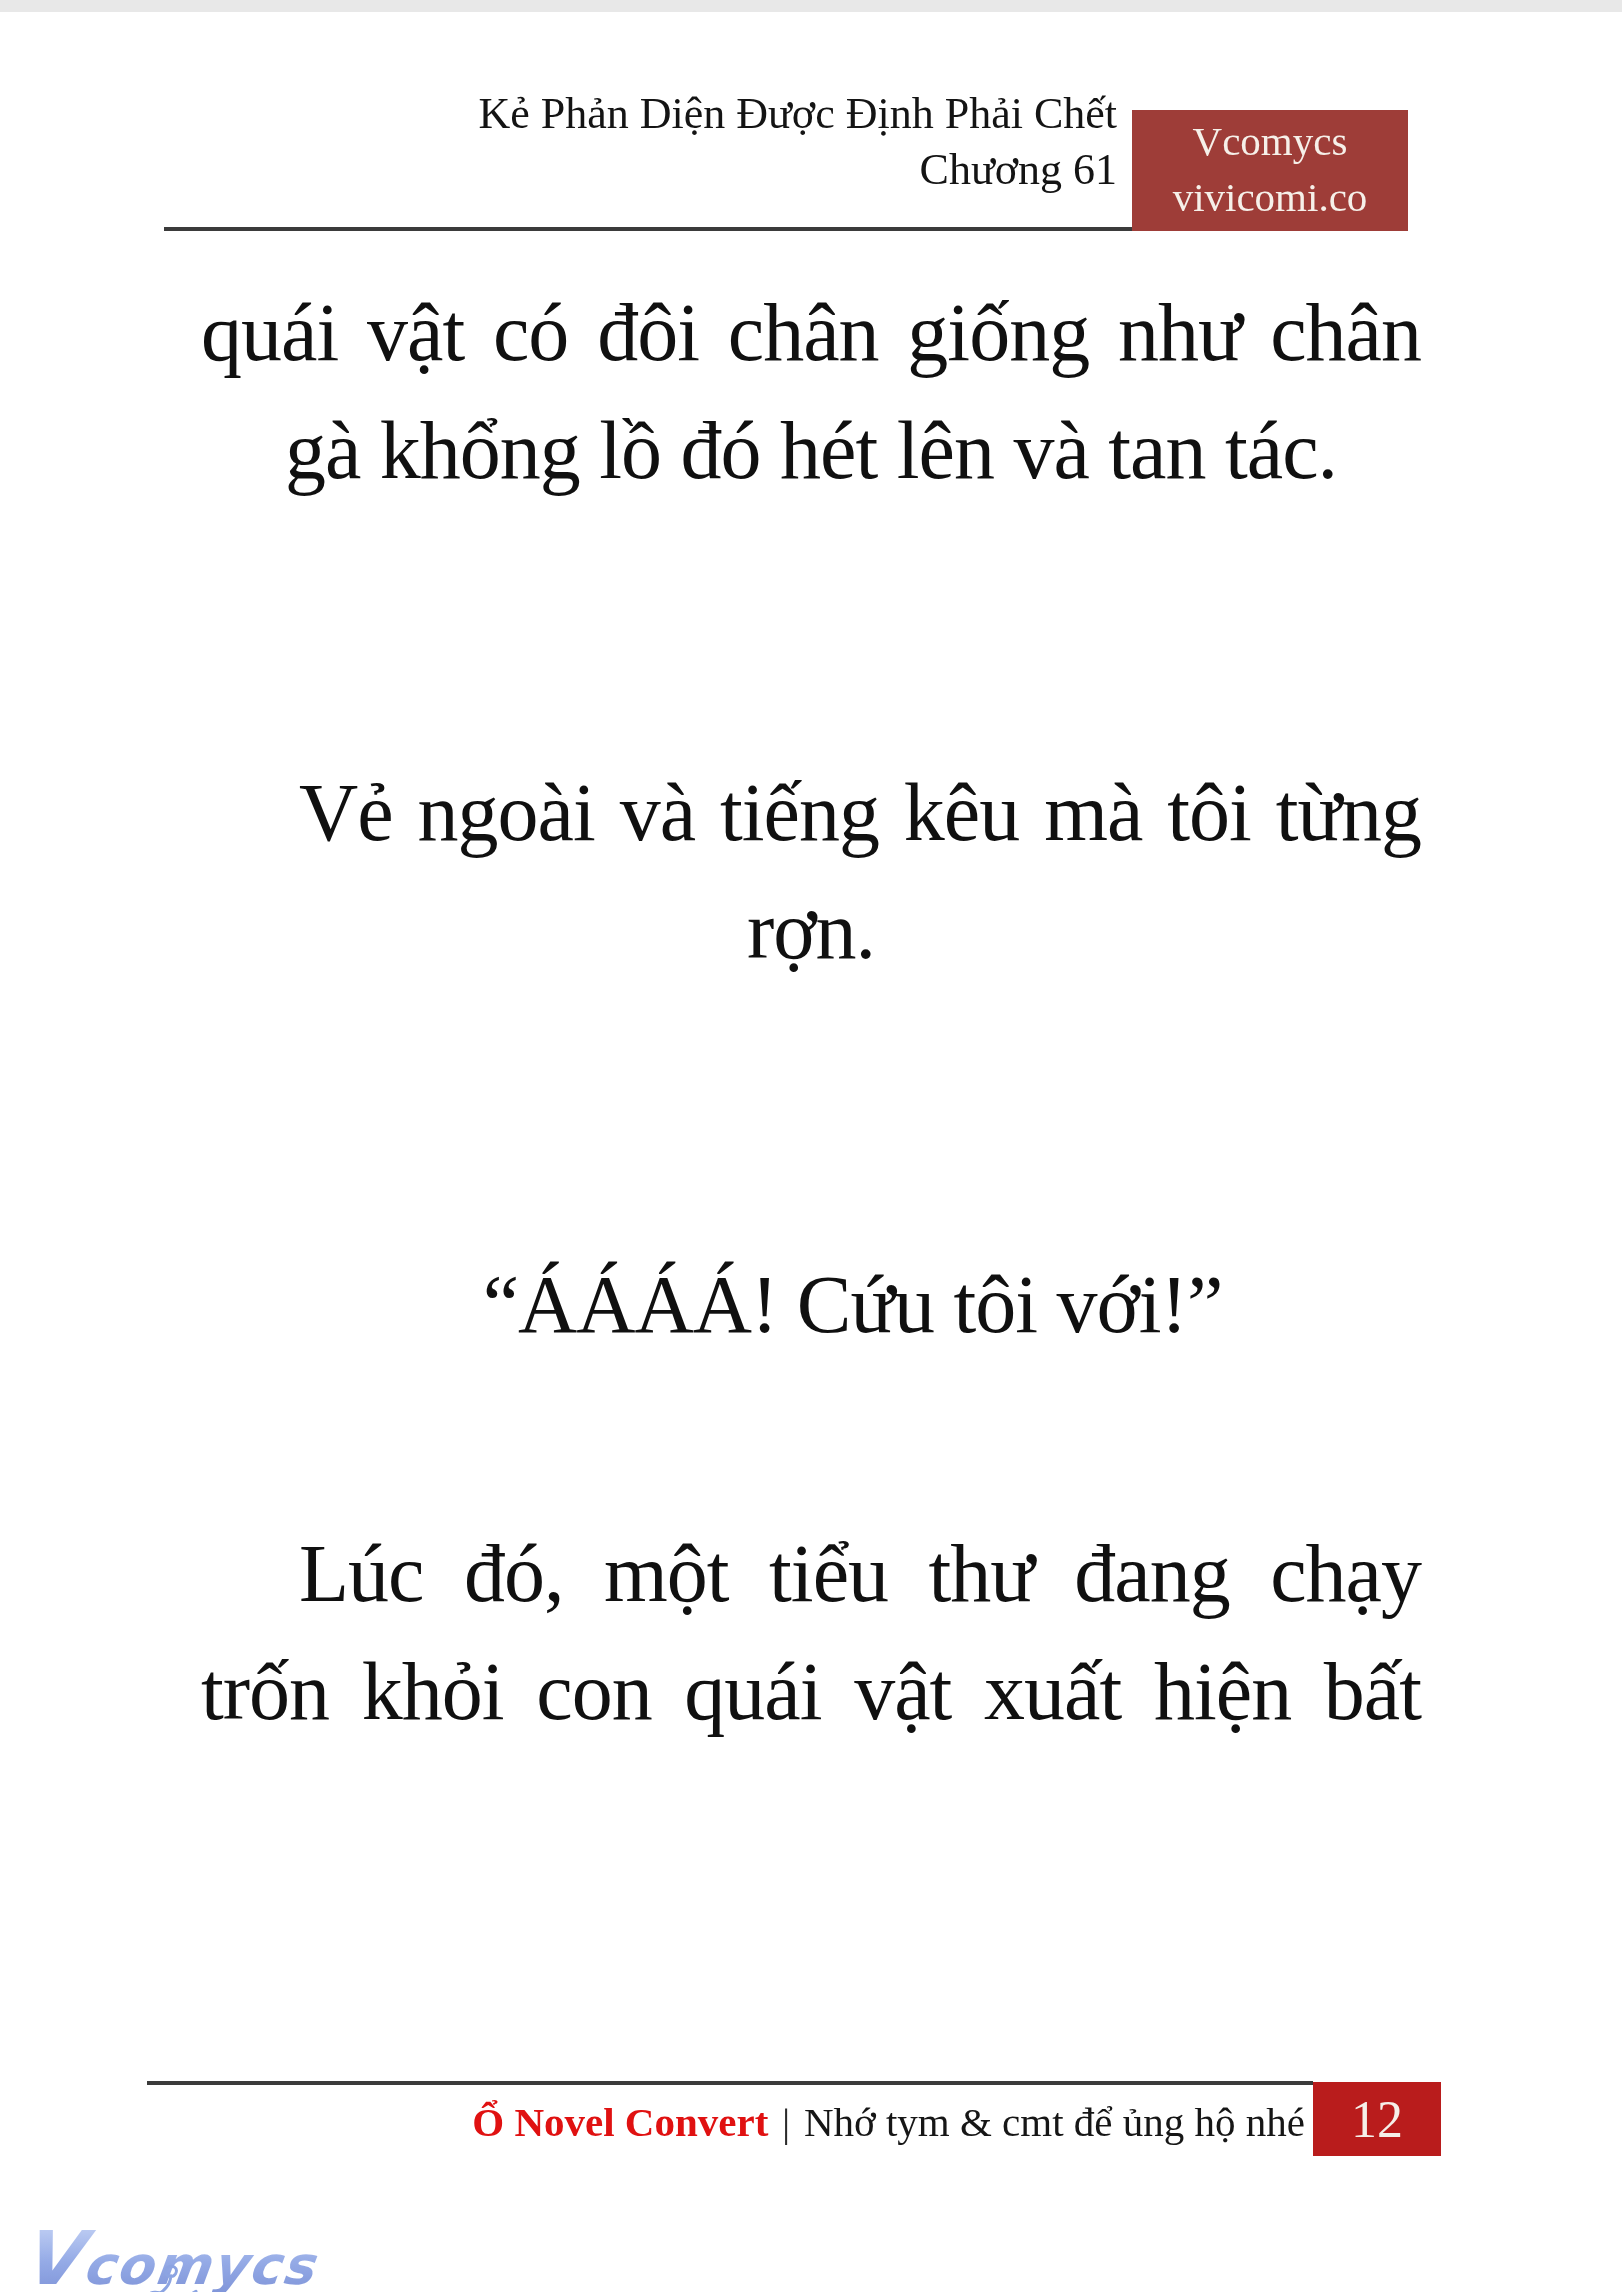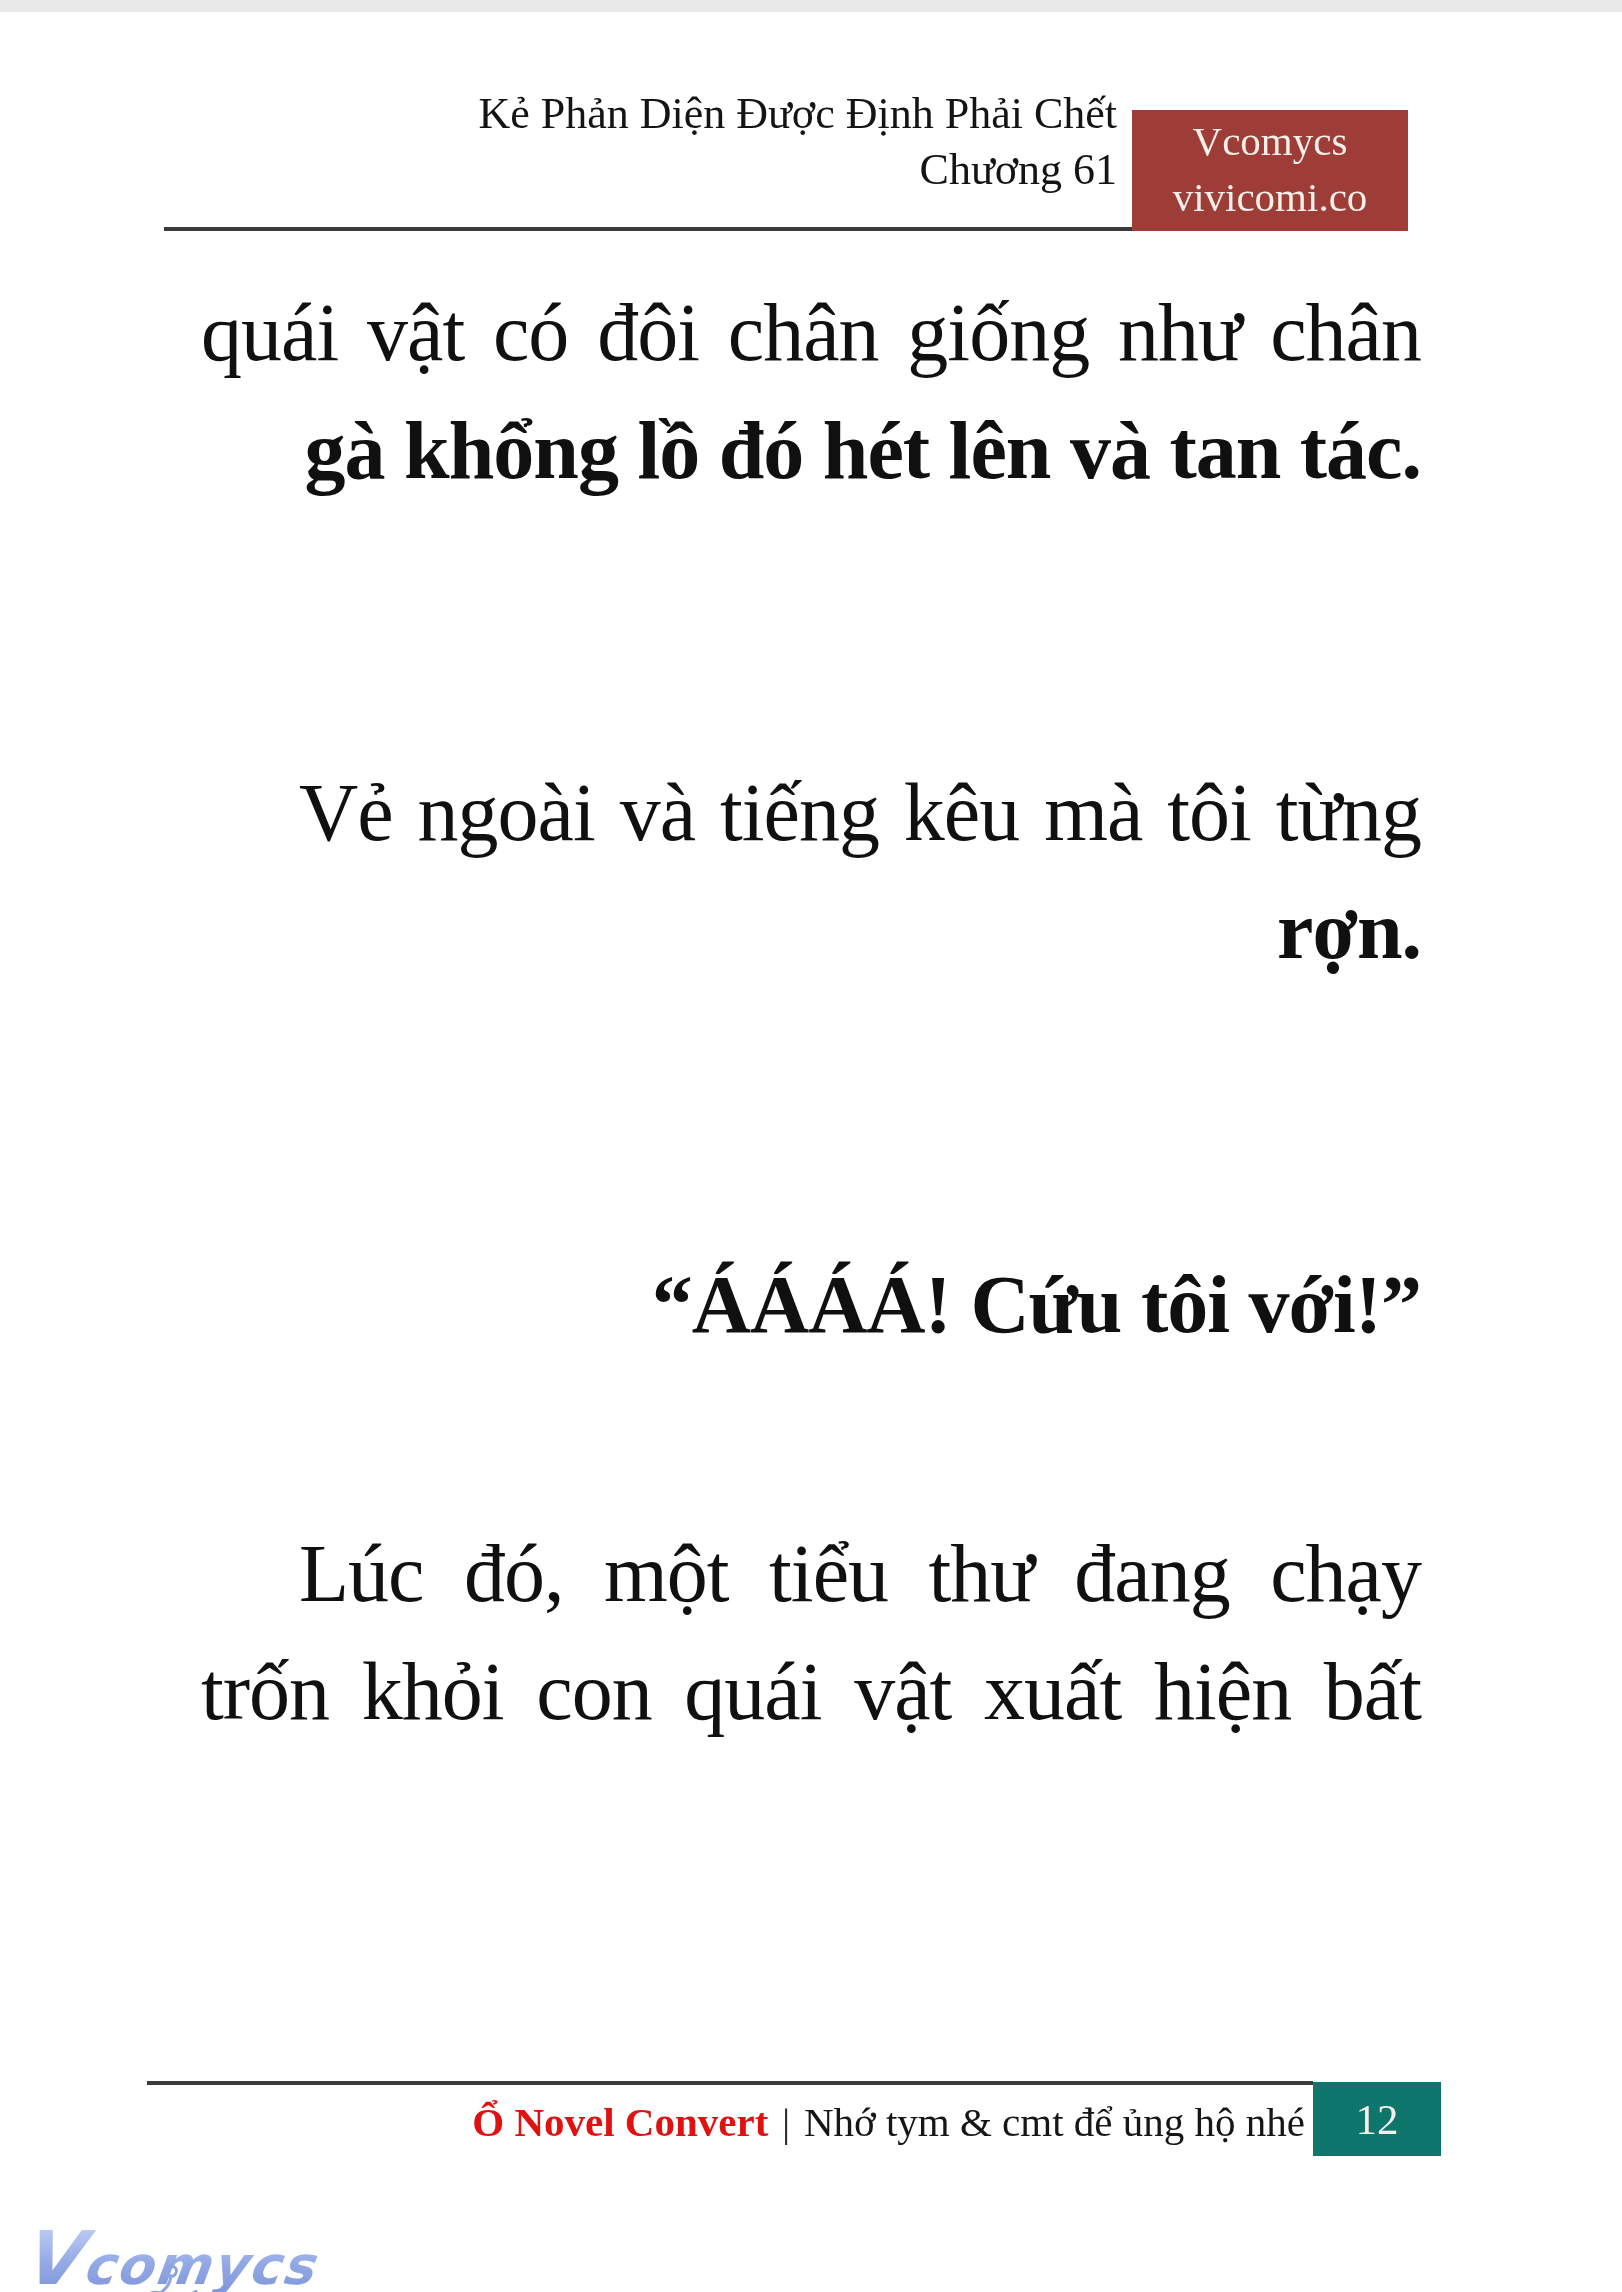--- a/index.html
+++ b/index.html
@@ -62,23 +62,22 @@
   .para-2 { top: 742px; }
   .para-3 { top: 1234px; }
   .para-4 { top: 1503px; }
   .ln {
     text-align: justify;
     text-align-last: justify;
   }
   .ln-first { padding-left: 98px; }
   .ln-quote { padding-left: 83px; }
   .ln-last {
-    text-align: right;
+    text-align: center;
     text-align-last: auto;
-    font-weight: bold;
   }
 
   
   .footer-rule {
     position: absolute;
     left: 147px;
     top: 2069px;
     width: 1166px;
     height: 3.9px;
     background: #3b3b3b;
@@ -102,23 +101,23 @@
     padding: 0 13.7px;
     font-weight: normal;
     color: #2a2a2a;
   }
   .page-number-box {
     position: absolute;
     left: 1313px;
     top: 2070px;
     width: 128px;
     height: 74px;
-    background: #0f766e;
+    background: #b91c1c;
     color: #f5efe9;
-    font-size: 43px;
+    font-size: 52px;
     display: flex;
     align-items: center;
     justify-content: center;
   }
 
   
   .logo {
     position: absolute;
     left: 29px;
     top: 2203px;

